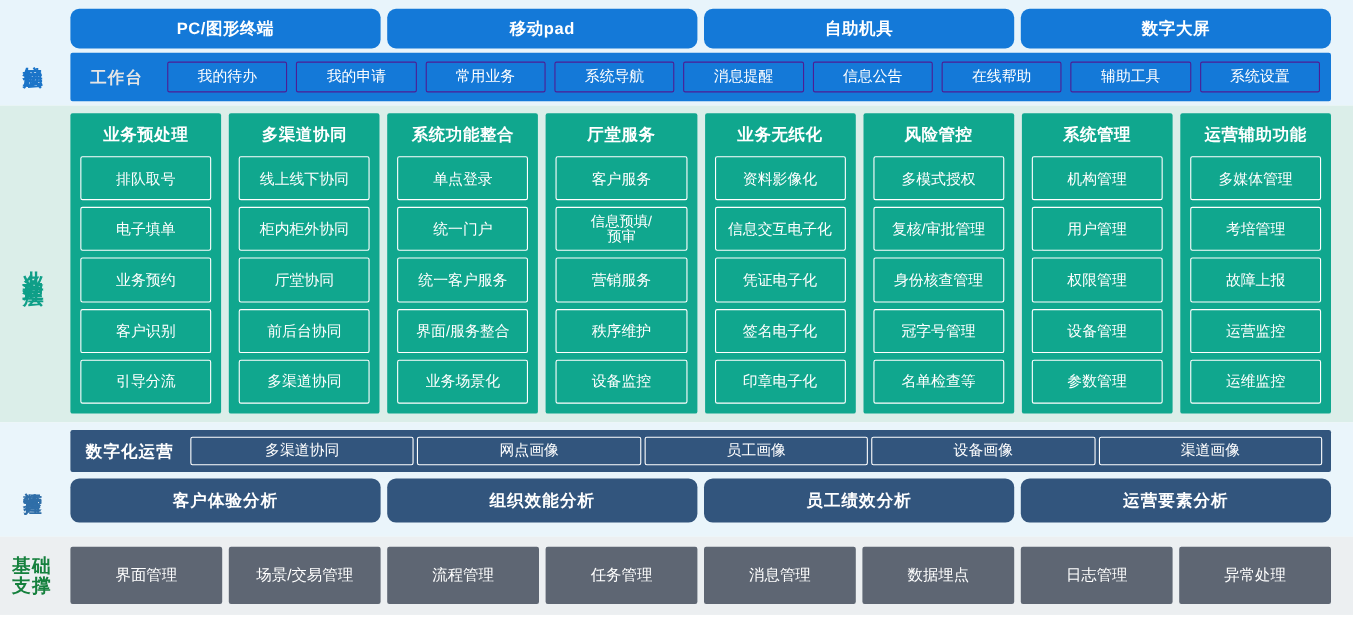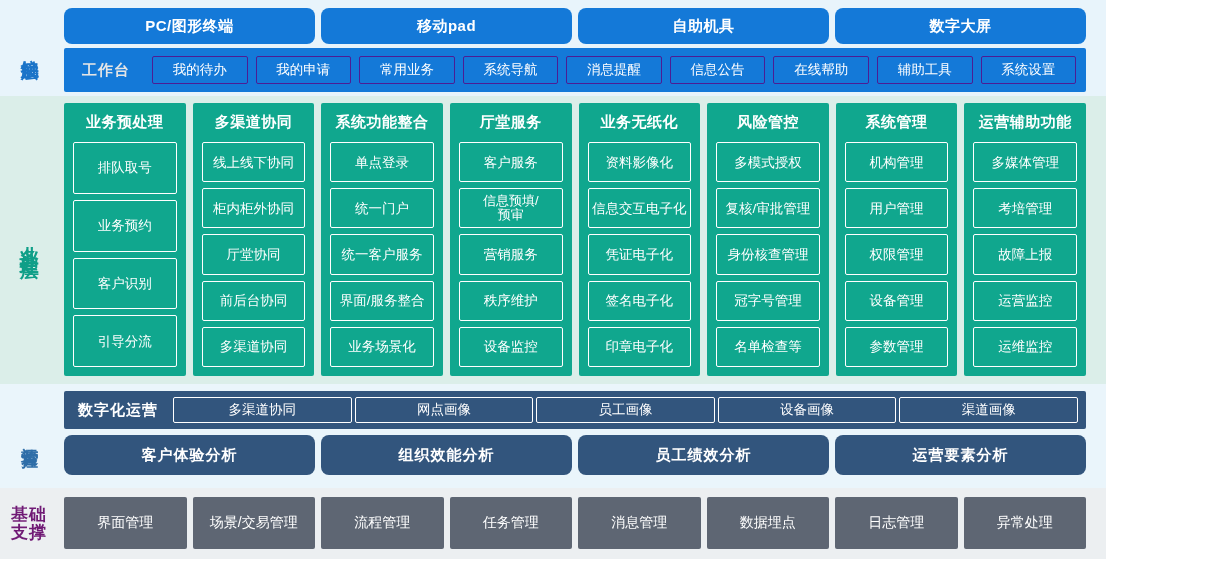--- a/index.html
+++ b/index.html
@@ -2,21 +2,21 @@
 <html><head>
 <meta charset="utf-8">
 <style>
   * { box-sizing: border-box; margin: 0; padding: 0; }
   html, body {
     width: 1230px; height: 583px;
     background: #ffffff;
     font-family: "Liberation Sans", "DejaVu Sans", sans-serif;
     overflow: hidden;
   }
-  #root { width: 1106px; height: 583px; display: flex; flex-direction: column; background:#fff;border-radius:14px; }
+  #root { width: 1230px; height: 583px; display: flex; flex-direction: column; background:#fff;border-radius:14px; }
 
   
   .layer { display: flex; align-items: stretch; width: 100%; }
   .layer-label {
     width: 58px; flex: 0 0 58px;
     display: flex; align-items: center; justify-content: center;
     font-weight: bold; font-size: 18px; line-height: 1.08;
     writing-mode: vertical-rl; text-orientation: upright;
     letter-spacing: 2px;
     user-select: none;
@@ -89,21 +89,21 @@
   #analysis-row { display: flex; gap: 6px; height: 40px; }
   .analysis-chip {
     flex: 1 1 0; background: #32557d; color: #fff; border-radius: 8px;
     display: flex; align-items: center; justify-content: center;
     font-size: 15px; font-weight: bold; letter-spacing: 1px;
   }
 
   
   #layer-base { height: 71px; background: #eceff1; }
   #layer-base .layer-label {
-    color: #701a75; font-size: 17px; letter-spacing: 1px;
+    color: #15803d; font-size: 17px; letter-spacing: 1px;
     writing-mode: horizontal-tb; text-orientation: mixed;
     flex-direction: column; line-height: 1.05; font-weight: bold;
   }
   #base-body { padding: 9px 20px 10px 6px; }
   #base-row { display: flex; gap: 6px; height: 100%; }
   .base-chip {
     flex: 1 1 0; background: #5e6673; color: #ffffff; border-radius: 2px;
     display: flex; align-items: center; justify-content: center;
     font-size: 14px; white-space: nowrap;
   }
@@ -138,20 +138,21 @@
   </section>
 
   <section class="layer" id="layer-business">
     <div class="layer-label">业务处理层</div>
     <div class="layer-body" id="business-body">
       <div id="business-cols">
 
         <div class="biz-col">
           <div class="biz-col-title">业务预处理</div>
           <div class="biz-item">排队取号</div>
+          <div class="biz-item">电子填单</div>
           <div class="biz-item">业务预约</div>
           <div class="biz-item">客户识别</div>
           <div class="biz-item">引导分流</div>
         </div>
 
         <div class="biz-col">
           <div class="biz-col-title">多渠道协同</div>
           <div class="biz-item">线上线下协同</div>
           <div class="biz-item">柜内柜外协同</div>
           <div class="biz-item">厅堂协同</div>

